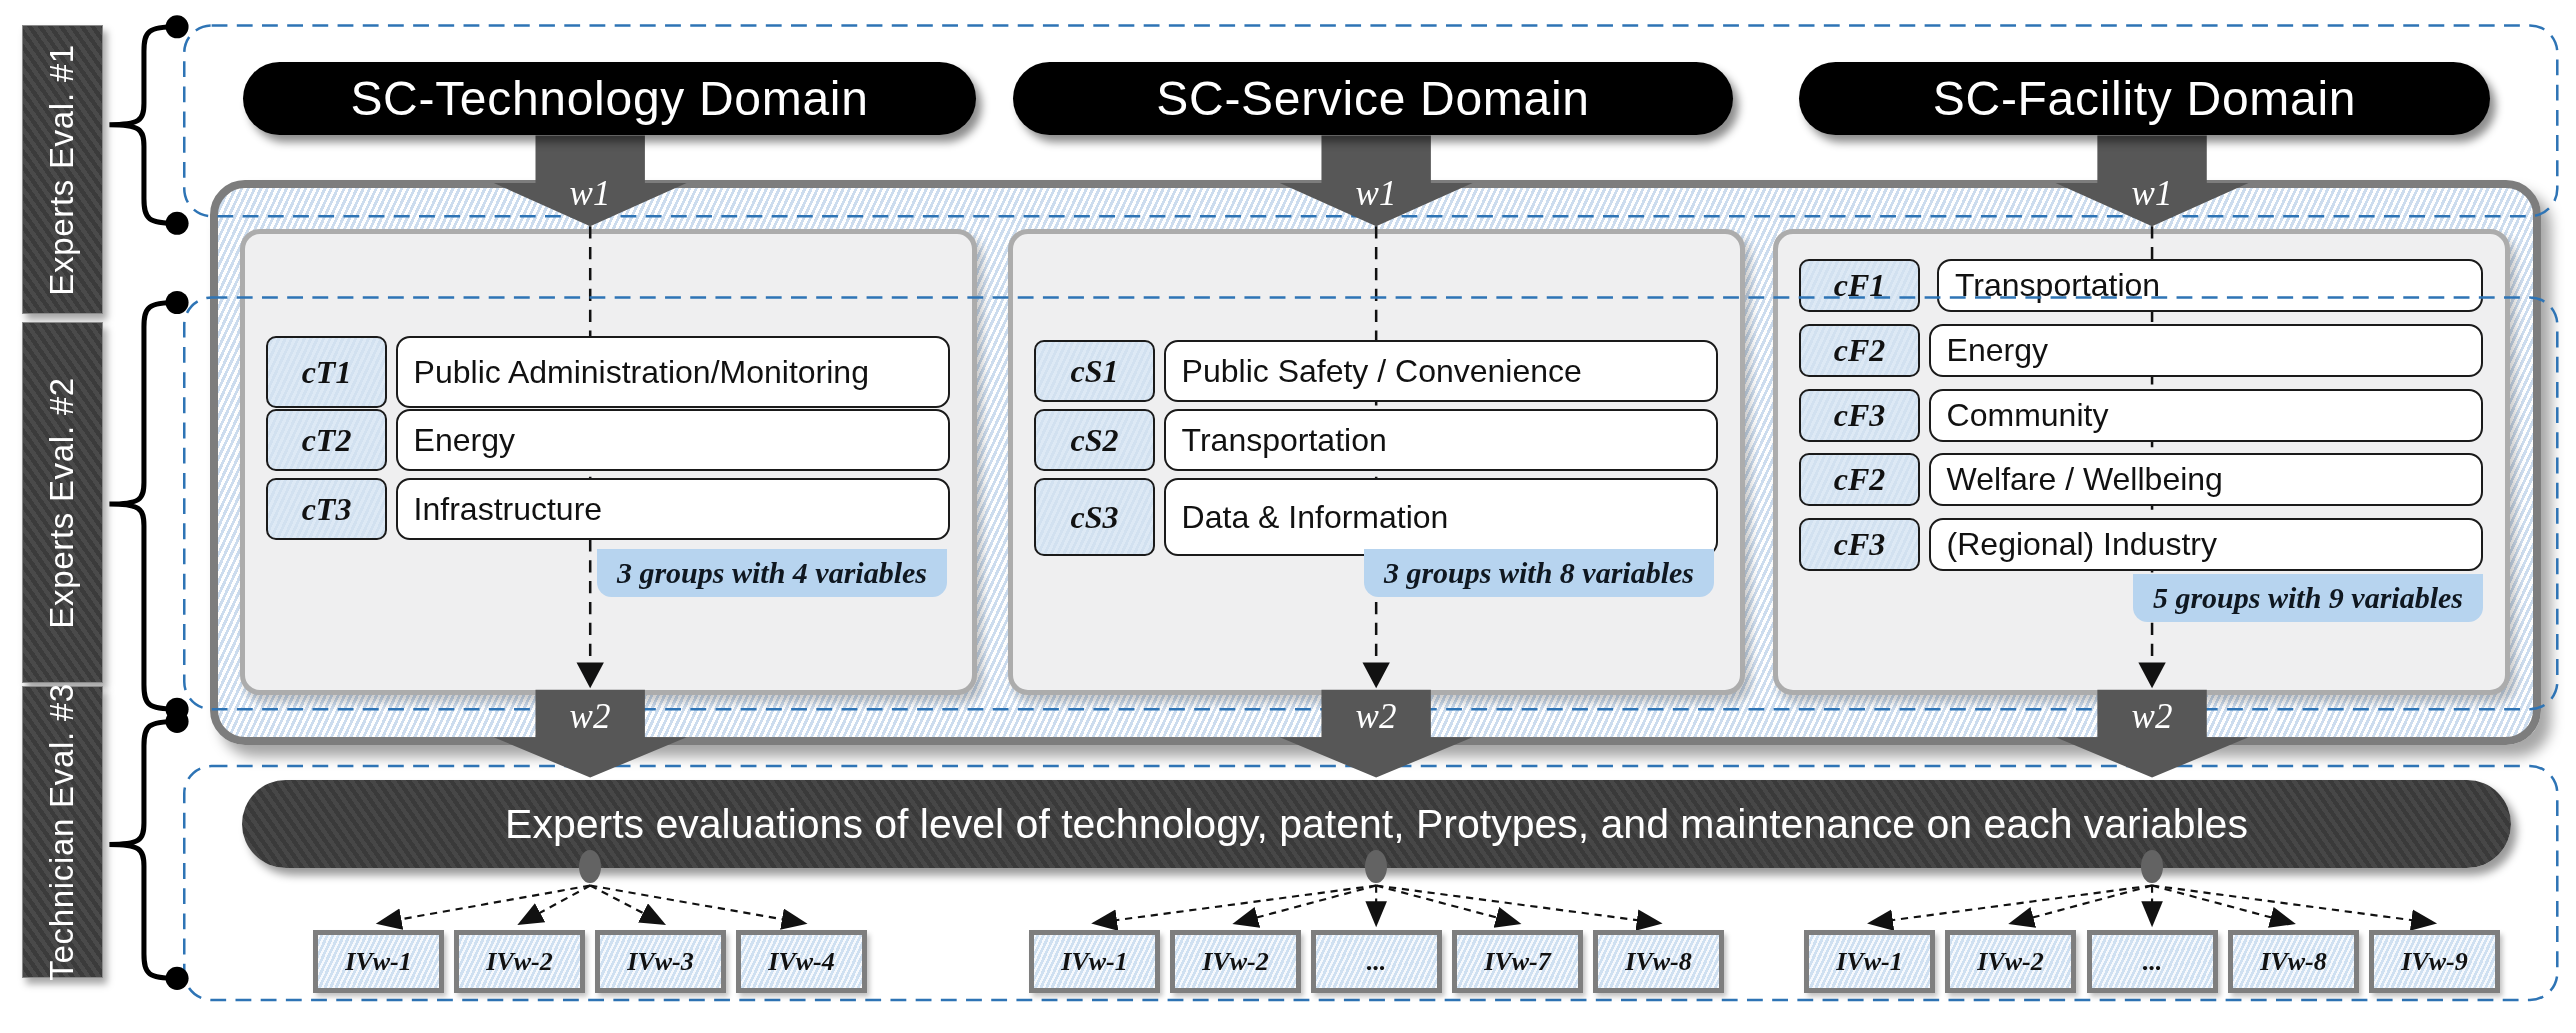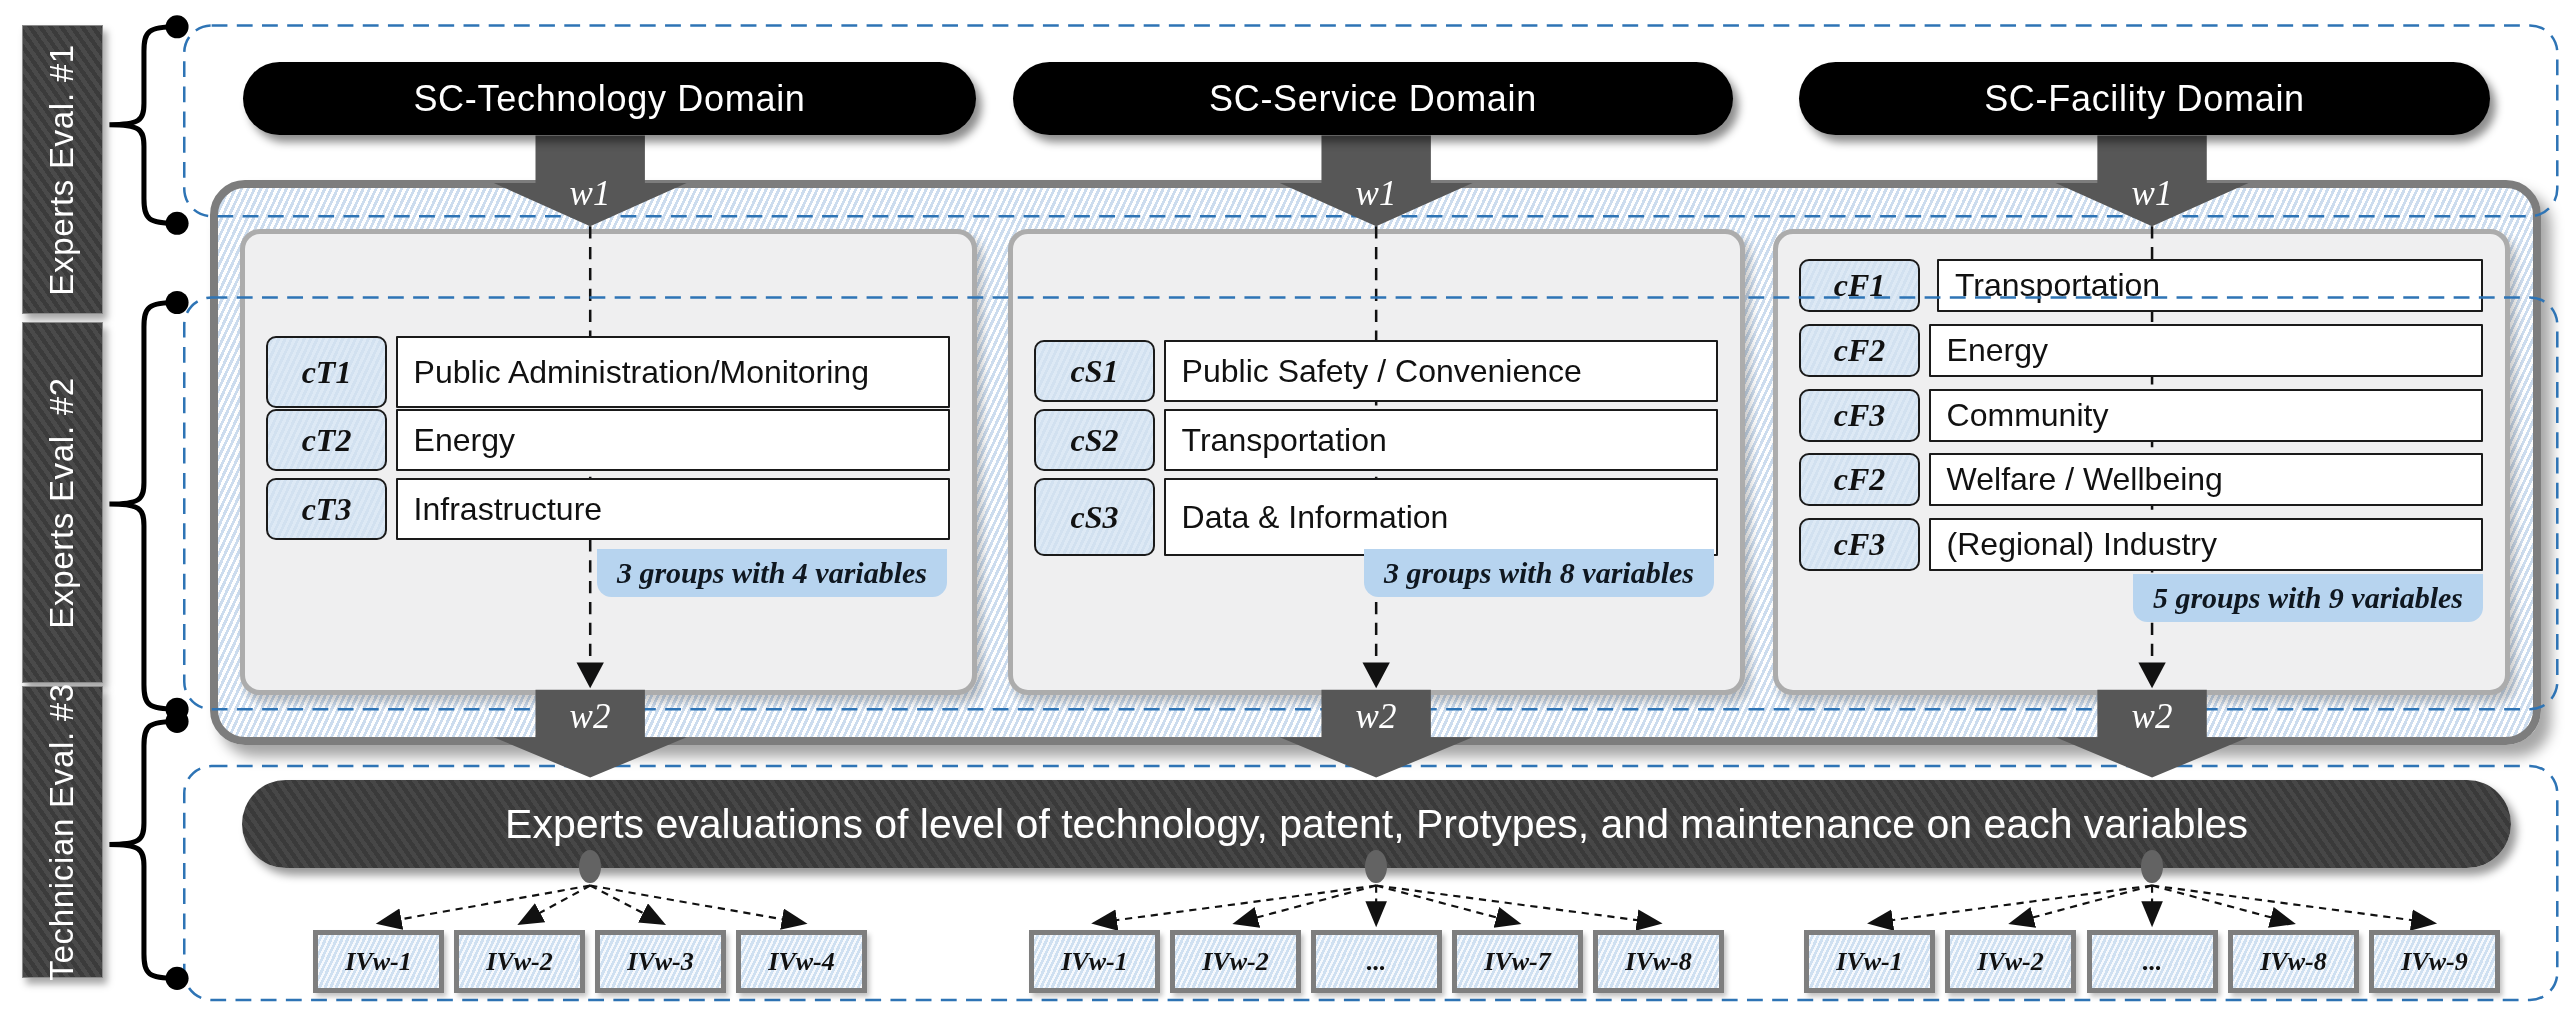--- a/index.html
+++ b/index.html
@@ -22,21 +22,21 @@
     z-index:11;box-sizing:border-box;
   }
   
   svg.layer{position:absolute;left:0;top:0;z-index:14;}
   svg.layer.regions{z-index:18;}
   svg.layer.over{z-index:20;}
   
   .domain-header{
     position:absolute;top:62px;height:73px;background:#000000;border-radius:37px;
     display:flex;align-items:center;justify-content:center;
-    color:#ffffff;font-size:36px;letter-spacing:0.7px;
+    color:#ffffff;font-size:48px;letter-spacing:0.7px;
     box-shadow:5.8px 7.2px 8.6px rgba(0,0,0,0.45);z-index:22;
   }
   
   .vbar{
     position:absolute;left:21.6px;width:81px;
     background:repeating-linear-gradient(55deg,#4a4a4a 0 4.3px,#3b3b3b 4.3px 8.6px);
     border:1.4px solid #8a8a8a;box-shadow:4.3px 5.8px 7.2px rgba(0,0,0,0.35);
     z-index:22;box-sizing:border-box;
   }
   .vbar .vtext{
@@ -48,21 +48,21 @@
   .row{position:absolute;display:flex;gap:8.6px;z-index:16;}
   .tag{
     width:121px;flex:0 0 121px;
     background:repeating-linear-gradient(115deg,#dde9f5 0 2.9px,#d2e1f0 2.9px 5.8px);
     border:2.2px solid #1a1a1a;border-radius:10px;
     display:flex;align-items:center;justify-content:center;
     font-family:"Liberation Serif",serif;font-style:italic;font-weight:700;font-size:32px;color:#111;
     box-sizing:border-box;
   }
   .rowbox{
-    flex:1;background:#ffffff;border:2.2px solid #1a1a1a;border-radius:1px;
+    flex:1;background:#ffffff;border:2.2px solid #1a1a1a;border-radius:14px;
     display:flex;align-items:center;padding-left:16px;
     font-size:32px;color:#111;box-sizing:border-box;
   }
   
   .badge{
     position:absolute;height:48px;background:#b7d4ef;border-radius:0 0 14.4px 14.4px;
     display:flex;align-items:center;justify-content:center;padding:0 20px;
     font-family:"Liberation Serif",serif;font-style:italic;font-weight:700;font-size:30px;color:#0f1720;
     z-index:17;box-sizing:border-box;
   }

